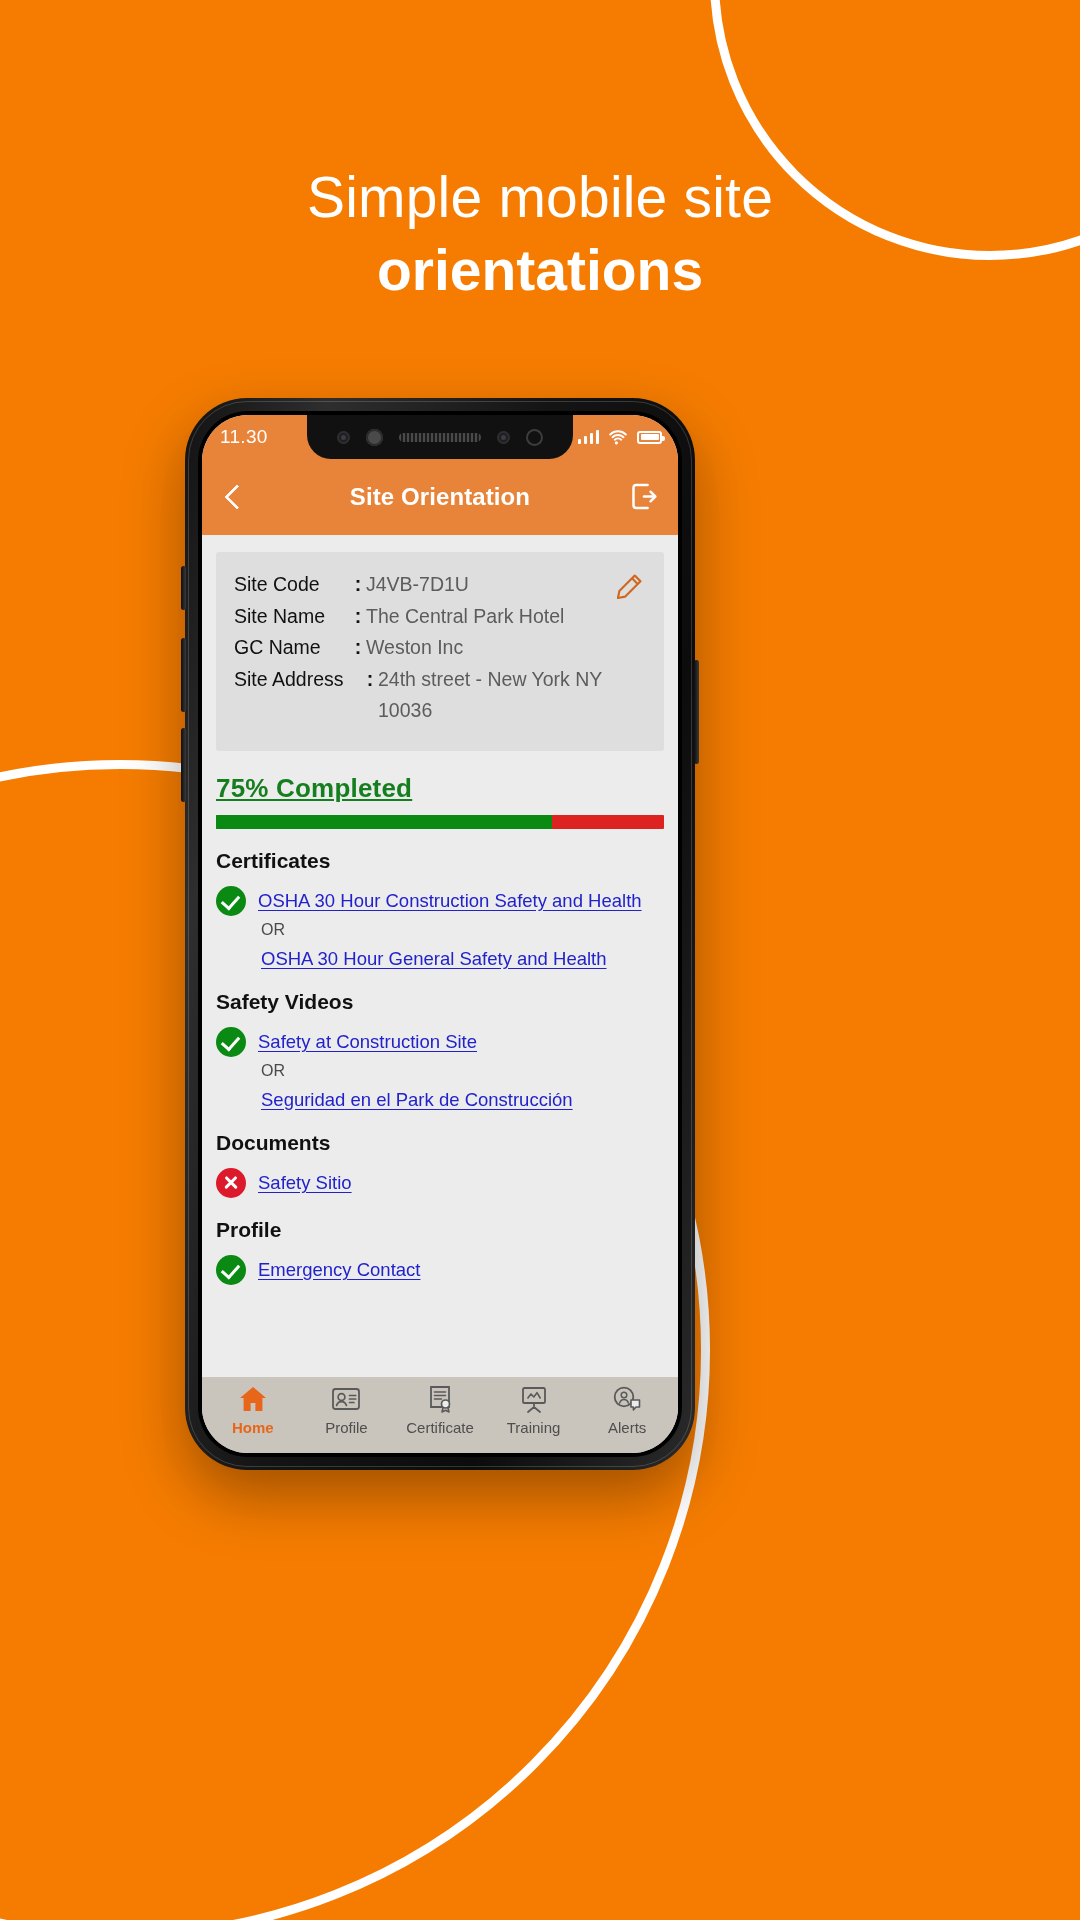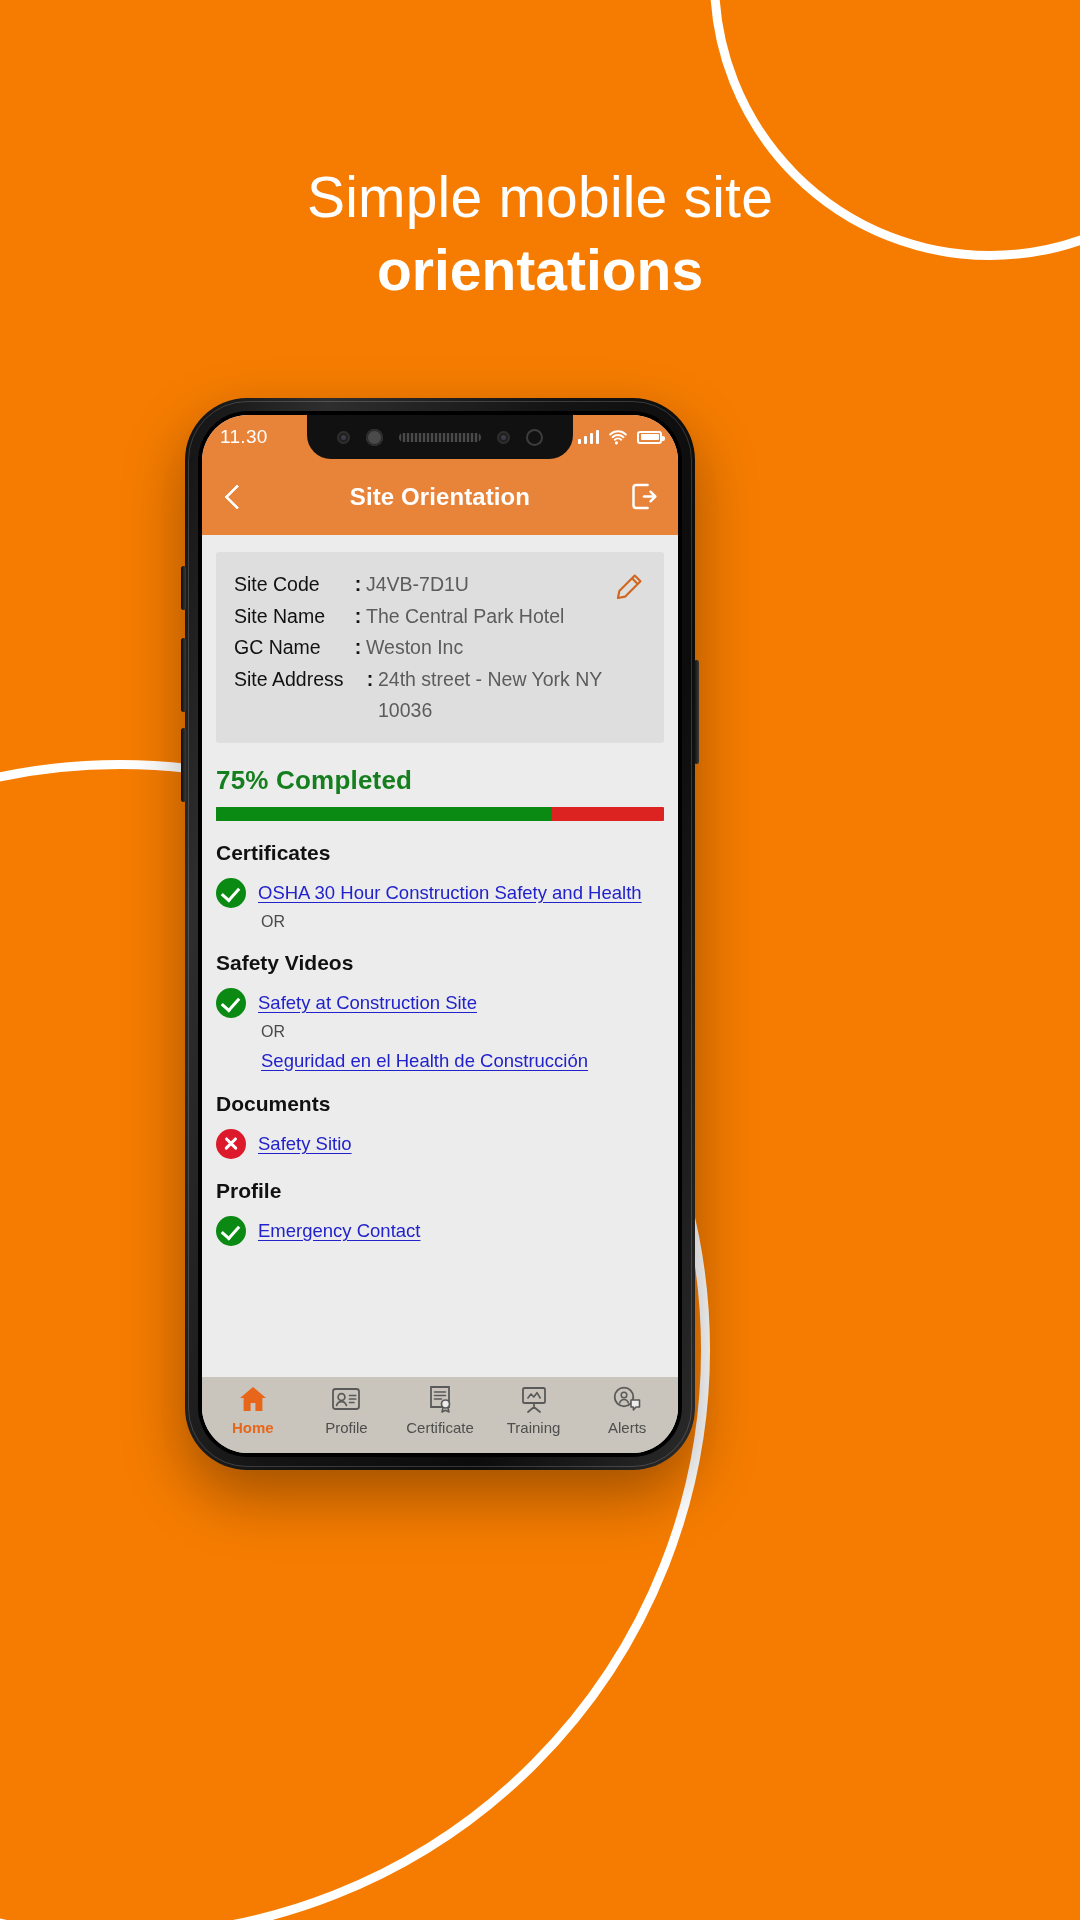--- a/index.html
+++ b/index.html
@@ -99,34 +99,34 @@
     border-left:3.5px solid #fff; border-bottom:3.5px solid #fff;
     transform:rotate(45deg); border-radius:1px;
   }
   .logout { margin-left:auto; width:27px; height:28px; position:relative; z-index:2; }
 
   
   .content { flex:1; background:#ececec; overflow:hidden; position:relative; }
 
   .infocard {
     margin:17px 14px 0 14px; background:#dedede; border-radius:3px;
-    padding:17px 18px 16px 18px; position:relative;
+    padding:17px 18px 24px 18px; position:relative;
   }
   .irow { display:flex; font-size:19.5px; line-height:1.62; }
   .ilabel { color:#111; font-weight:500; white-space:nowrap; }
   .icolon { color:#111; font-weight:700; width:16px; text-align:center; flex:none; }
   .ivalue { color:#5c5c5c; }
   .irow.addr .ivalue { max-width:268px; }
   .l-code { width:116px; } .l-name { width:116px; }
   .l-gc   { width:116px; } .l-addr { width:134px; }
   .pencil { position:absolute; right:20px; top:20px; width:30px; height:30px; }
 
   
   .progress-wrap { margin:22px 14px 0 14px; }
-  .pct { color:#157f1f; font-size:26px; font-weight:700; letter-spacing:.2px; }
+  .pct { color:#157f1f; font-size:26px; font-weight:700; letter-spacing:.2px;text-decoration:underline; }
   .pbar { margin-top:11px; height:14px; background:#dd2222; border-radius:1px; overflow:hidden; }
   .pfill { height:100%; background:#0a8a12; }
 
   
   .section { margin:20px 14px 0 14px; }
   .sec-title { font-size:21px; font-weight:700; color:#111; }
   .item { display:flex; align-items:center; gap:12px; margin-top:13px; }
   .item.indent { padding-left:45px; margin-top:9px; }
   .badge { width:30px; height:30px; border-radius:50%; flex:none; position:relative; }
   .badge.ok { background:#0a8a12; }
@@ -258,31 +258,34 @@
           </div>
         </div>
 
         <div class="section">
           <div class="sec-title">Certificates</div>
           <div class="item">
             <span class="badge ok"></span>
             <span class="lnk">OSHA 30 Hour Construction Safety and Health</span>
           </div>
           <div class="orlabel">OR</div>
+          <div class="item indent">
+            <span class="lnk">OSHA 30 Hour General Safety and Health</span>
+          </div>
         </div>
 
         <div class="section">
           <div class="sec-title">Safety Videos</div>
           <div class="item">
             <span class="badge ok"></span>
             <span class="lnk">Safety at Construction Site</span>
           </div>
           <div class="orlabel">OR</div>
           <div class="item indent">
-            <span class="lnk">Seguridad en el Health de Construcción</span>
+            <span class="lnk">Seguridad en el Park de Construcción</span>
           </div>
         </div>
 
         <div class="section">
           <div class="sec-title">Documents</div>
           <div class="item">
             <span class="badge no"></span>
             <span class="lnk">Safety Sitio</span>
           </div>
         </div>

